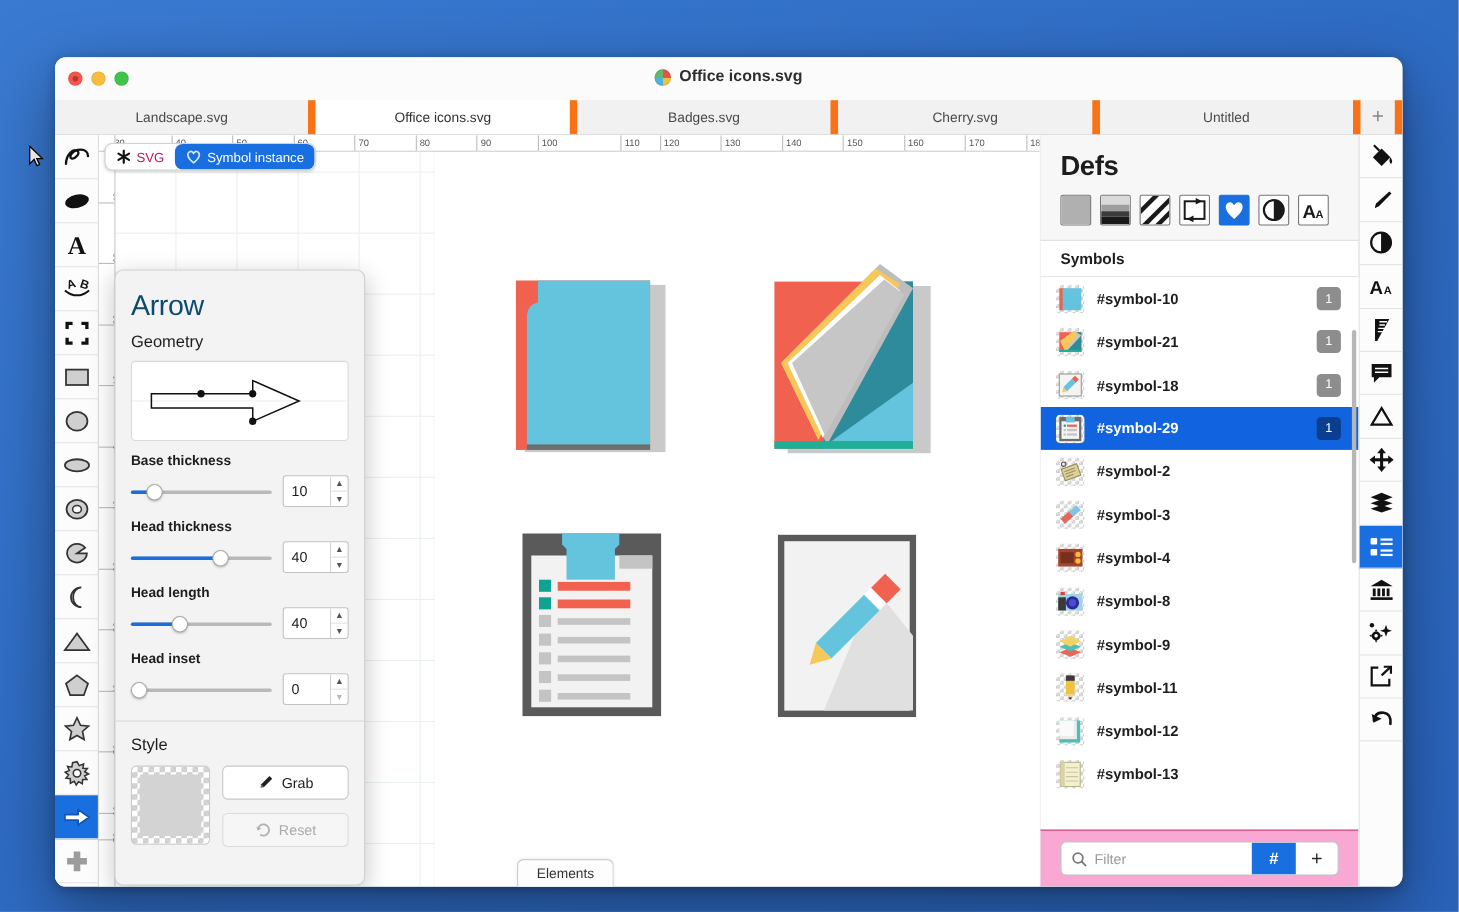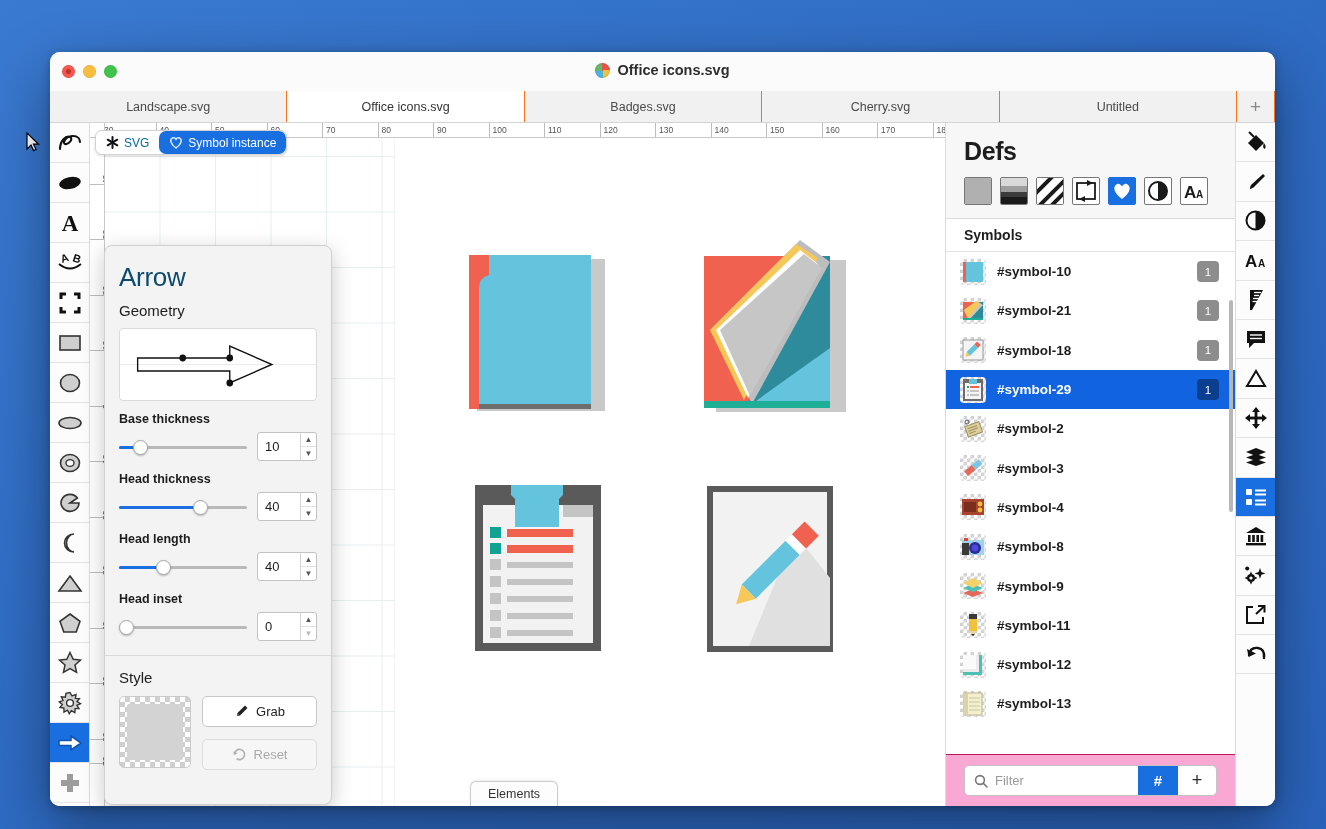--- a/index.html
+++ b/index.html
@@ -37,21 +37,21 @@
     background:conic-gradient(#e8544a 0 25%, #f2c13d 0 50%, #4fb4dd 0 75%, #63bb6a 0);
     box-shadow:inset 0 0 2px rgba(0,0,0,.25);
   }
 
   
   #tabstrip{ display:flex; height:32px; background:#f1f1f1;
              border-bottom:1px solid #d4d4d4; }
   .tab{
     flex:1 1 0; display:flex; align-items:center; justify-content:center;
     font-size:12.5px; color:#4a4a4a; background:#f1f1f1;
-    border-right:1px solid #f97316; cursor:default; min-width:0;
+    border-right:7px solid #f97316; cursor:default; min-width:0;
     overflow:hidden; white-space:nowrap;
   }
   .tab.active{ background:#fff; color:#333; }
   .tab.plus{ flex:0 0 38px; font-size:19px; color:#888; font-weight:300; }
 
   
   #body{ position:relative; height:683px; display:flex; background:#fff; }
 
   
   #tools{ width:40px; background:#fcfcfc; border-right:1px solid #dcdcdc;
@@ -91,21 +91,21 @@
   #page{ position:absolute; left:290px; top:0px; width:600px; bottom:0;
          background:#fff; box-shadow:0 0 0 1px rgba(0,0,0,.035); }
 
   .art{ position:absolute; }
 
   
   #crumb{ position:absolute; left:5px; top:7px; display:flex; z-index:6;
           background:#fff; border:1px solid #d2d2d2; border-radius:7px;
           box-shadow:0 1px 3px rgba(0,0,0,.15); overflow:hidden; height:25px; }
   .crumb-item{ display:flex; align-items:center; gap:5px; padding:0 10px;
-               font-size:12px; color:#0369a1; }
+               font-size:12px; color:#be185d; }
   .crumb-item.on{ background:#1a6fe0; color:#fff; font-weight:500;
                   border-radius:7px; }
 
   
   #elements{ position:absolute; left:380px; bottom:-1px; z-index:6;
              background:#fdfdfd; border:1px solid #ccc; border-bottom:none;
              border-radius:6px 6px 0 0; padding:5px 17px 6px;
              font-size:12.5px; color:#333; box-shadow:0 -1px 3px rgba(0,0,0,.07); }
 
   
@@ -360,21 +360,21 @@
 
       <div id="hruler">
         <div class="hmark" style="left:10px"><span>30</span></div>
         <div class="hmark" style="left:65.5px"><span>40</span></div>
         <div class="hmark" style="left:121px"><span>50</span></div>
         <div class="hmark" style="left:176.5px"><span>60</span></div>
         <div class="hmark" style="left:232px"><span>70</span></div>
         <div class="hmark" style="left:287.5px"><span>80</span></div>
         <div class="hmark" style="left:343px"><span>90</span></div>
         <div class="hmark" style="left:398.5px"><span>100</span></div>
-        <div class="hmark" style="left:454px"><span>110</span></div>
+        <div class="hmark" style="left:474px"><span>110</span></div>
         <div class="hmark" style="left:509.5px"><span>120</span></div>
         <div class="hmark" style="left:565px"><span>130</span></div>
         <div class="hmark" style="left:620.5px"><span>140</span></div>
         <div class="hmark" style="left:676px"><span>150</span></div>
         <div class="hmark" style="left:731.5px"><span>160</span></div>
         <div class="hmark" style="left:787px"><span>170</span></div>
         <div class="hmark" style="left:842.5px"><span>180</span></div>
       </div>
 
       <div id="vruler">

